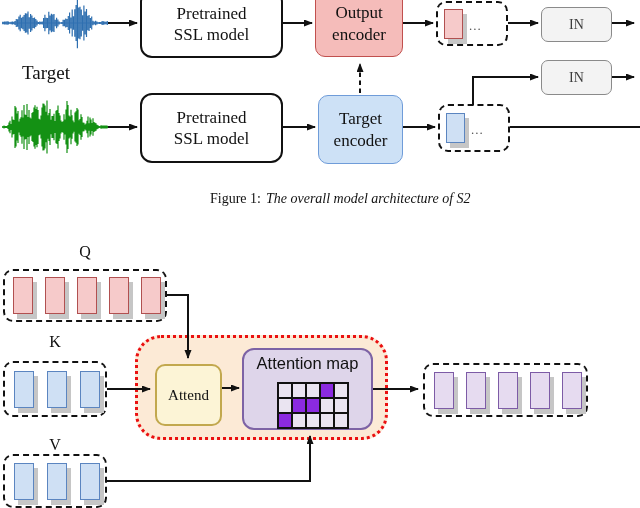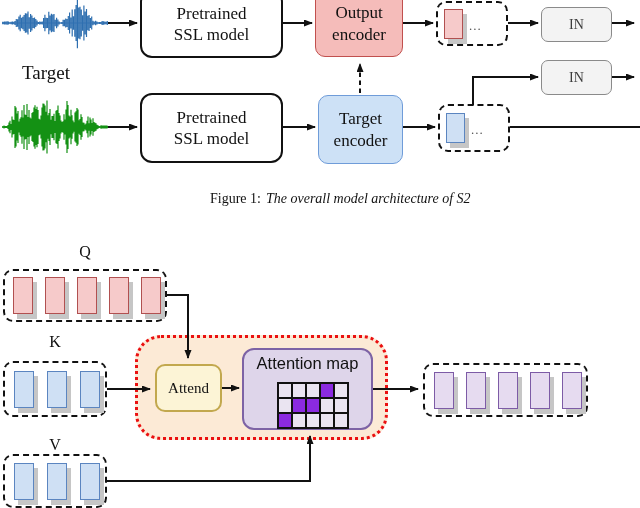--- a/index.html
+++ b/index.html
@@ -32,21 +32,21 @@
   .token .tface{left:0;top:0;width:100%;height:100%;border:1.5px solid;}
   .token.pink .tface{background:var(--pink-token-fill);border-color:var(--pink-token-border);}
   .token.blue .tface{background:var(--blue-token-fill);border-color:var(--blue-token-border);}
   .token.purple .tface{background:var(--purple-token-fill);border-color:var(--purple-token-border);}
   .ellip{font-size:13px;color:#555;margin-left:6px;margin-top:4px;letter-spacing:1px;}
 
   
   .attcontainer{position:absolute;left:135px;top:335px;width:253px;height:105px;box-sizing:border-box;
                 background:var(--attention-container-fill);
                 border:3.5px dotted var(--attention-container-border);border-radius:26px;}
-  .attend{left:155px;top:364px;width:67px;height:48px;background:var(--attend-fill);
+  .attend{left:155px;top:364px;width:67px;height:62px;background:var(--attend-fill);
           border:2px solid var(--attend-border);border-radius:10px;font-size:15px;}
   .attmap{left:242px;top:348px;width:131px;height:82px;background:var(--attmap-fill);
           border:2px solid var(--attmap-border);border-radius:12px;justify-content:flex-start;}
   .attmap .ttl{font-family:"Liberation Sans",sans-serif;font-size:16.5px;margin-top:3px;}
   .att-grid{position:absolute;left:33px;top:32px;display:grid;gap:2px;background:#111;
             border:2px solid #111;width:max-content;grid-auto-rows:13px;}
   .att-grid .cell{width:12px;height:13px;background:var(--grid-cell-off);}
   .att-grid .cell.on{background:var(--grid-cell-on);}
 
   .caption{position:absolute;left:210px;top:191px;font-size:14px;white-space:nowrap;}

